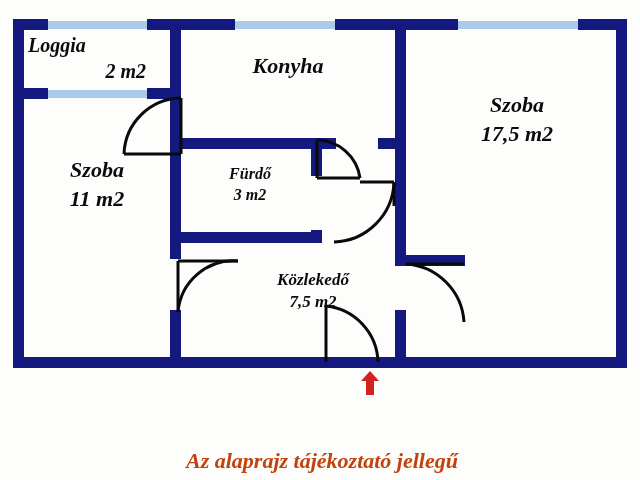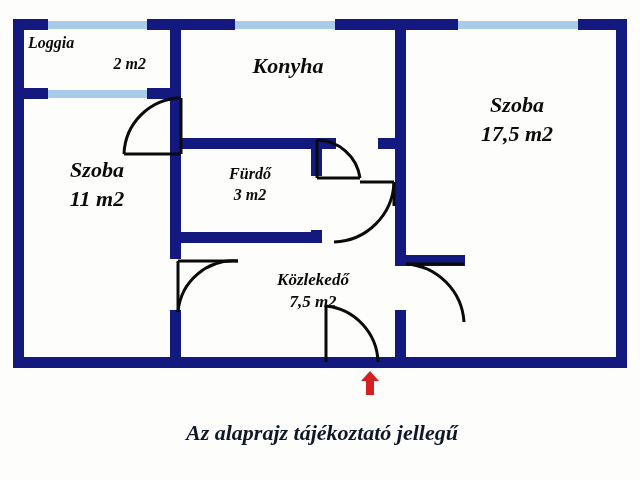--- a/index.html
+++ b/index.html
@@ -41,22 +41,23 @@
   .door path, .door line {
     fill: none;
     stroke: #0a0a0a;
     stroke-width: 3;
     stroke-linecap: butt;
   }
   .caption {
     position: absolute;
     font-weight: bold;
     font-style: italic;
-    color: #0f172a;
+    color: #c2410c;
     white-space: nowrap;
+    margin-top: 28px;
   }
   .entry-arrow {
     position: absolute;
   }
 </style>
 </head>
 <body>
 
 <div id="plan">
 
@@ -127,21 +128,21 @@
 
   <svg class="door" style="left:316px; top:300px; width:70px; height:70px;" viewBox="0 0 70 70">
     <path d="M 10 6 A 58 58 0 0 1 62 62"></path>
     <line x1="10" y1="6" x2="10" y2="62"></line>
   </svg>
 
   <svg class="entry-arrow" style="left:360px; top:371px; width:20px; height:24px;" viewBox="0 0 20 24">
     <polygon points="10,0 19,10 14,10 14,24 6,24 6,10 1,10" fill="#d32020"></polygon>
   </svg>
 
-  <div class="room-label" style="left:28px; top:32px; width:140px; font-size:16px; text-align:left;">
+  <div class="room-label" style="left:28px; top:32px; width:140px; font-size:20px; text-align:left;">
     <span class="room-name">Loggia</span>
     <span class="room-area" style="text-align:right; padding-right:22px;">2 m2</span>
   </div>
 
   <div class="room-label" style="left:22px; top:155px; width:150px; font-size:22px;">
     <span class="room-name">Szoba</span>
     <span class="room-area">11 m2</span>
   </div>
 
   <div class="room-label" style="left:208px; top:51px; width:160px; font-size:22px;">

